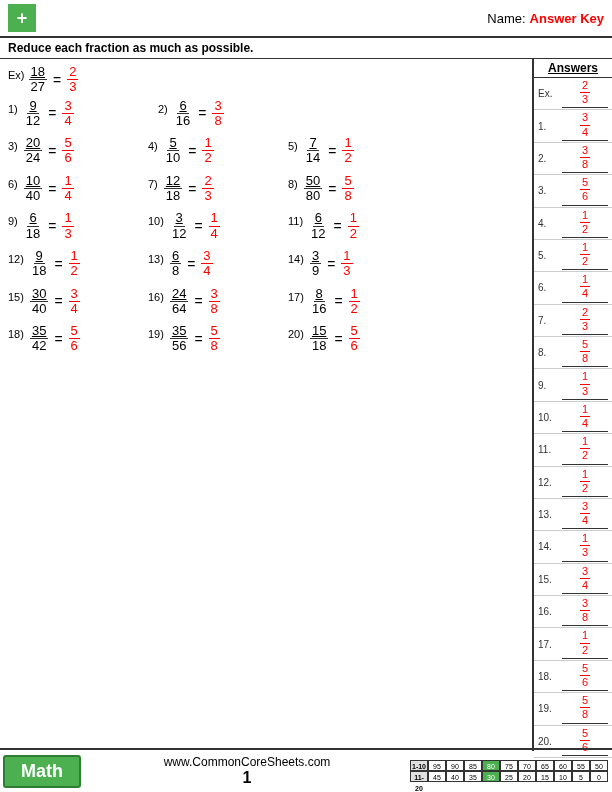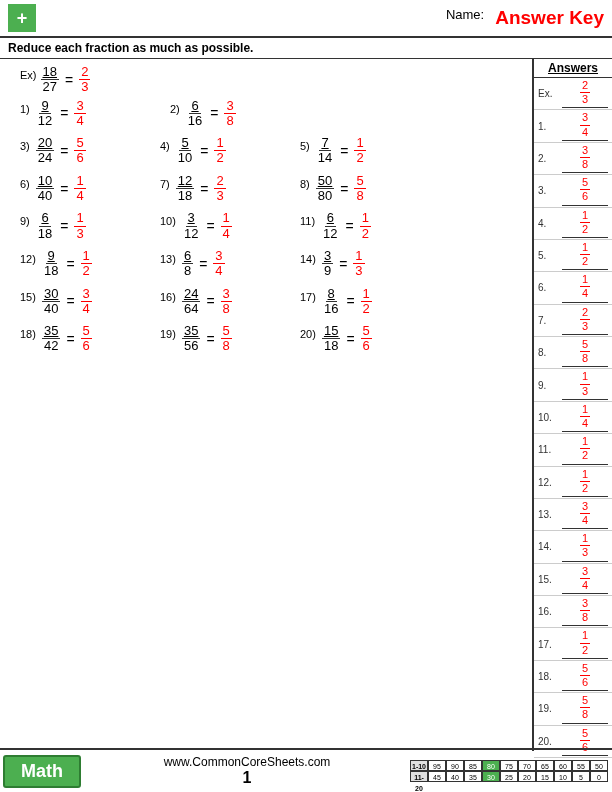--- a/index.html
+++ b/index.html
@@ -33,28 +33,28 @@
       font-size: 18px;
     }
     .header-title {
       font-size: 15px;
       font-weight: normal;
       text-align: center;
       flex: 1;
     }
     .header-right {
       display: flex;
-      align-items: flex-start;
-      gap: 11px;
+      align-items: center;
+      gap: 4px;
       font-size: 13px;
     }
     .answer-key-label {
       color: red;
       font-weight: bold;
-      font-size: 19px;
+      font-size: 13px;
     }
 
     
     .instruction {
       padding: 3px 8px;
       font-size: 12px;
       font-weight: bold;
       border-bottom: 1px solid #333;
     }
 
@@ -242,21 +242,21 @@
   <div class="header-right">
     <span>Name:</span>
     <span class="answer-key-label">Answer Key</span>
   </div>
 </div>
 
 <div class="instruction">
   <span>Reduce each fraction as much as possible.</span>
 </div>
 
-<div style="display:flex; height: calc(792px - 100px); padding-left: 12px;">
+<div style="display:flex; height: calc(792px - 100px);">
 
   <div class="problems-area" style="flex:1; overflow:hidden;">
 
     <div class="prob-section" style="margin-bottom:4px; margin-top:2px;">
       <span class="ex-label">Ex)</span>
       <div class="problem">
         <div class="fraction">
           <span class="num underlined">18</span>
           <span class="den">27</span>
         </div>

